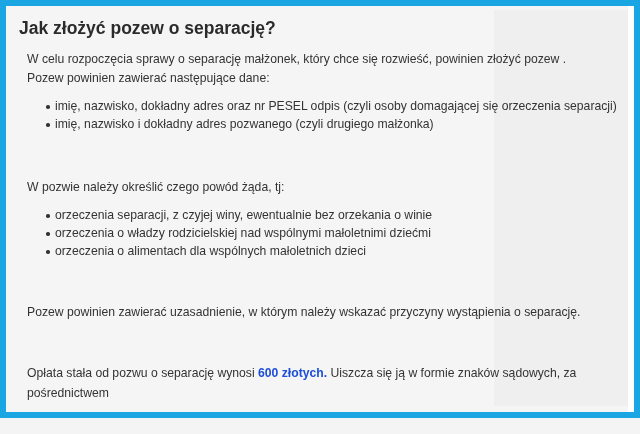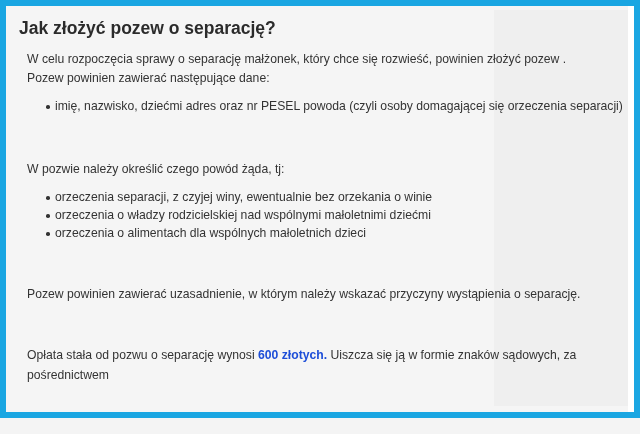--- a/index.html
+++ b/index.html
@@ -59,21 +59,22 @@
 
   <div class="content">
     <h1>Jak złożyć pozew o separację?</h1>
 
     <p>
       <span>W celu rozpoczęcia sprawy o separację małżonek, który chce się rozwieść, powinien złożyć pozew .</span><br>
       <span>Pozew powinien zawierać następujące dane:</span>
     </p>
 
     <ul>
-      <li>imię, nazwisko, dziećmi adres oraz nr PESEL powoda (czyli osoby domagającej się orzeczenia separacji)</li>
+      <li>imię, nazwisko, dokładny adres oraz nr PESEL odpis (czyli osoby domagającej się orzeczenia separacji)</li>
+      <li>imię, nazwisko i dokładny adres pozwanego (czyli drugiego małżonka)</li>
     </ul>
 
     <div class="gap-big"></div>
 
     <p>W pozwie należy określić czego powód żąda, tj:</p>
     <ul>
       <li>orzeczenia separacji, z czyjej winy, ewentualnie bez orzekania o winie</li>
       <li>orzeczenia o władzy rodzicielskiej nad wspólnymi małoletnimi dziećmi</li>
       <li>orzeczenia o alimentach dla wspólnych małoletnich dzieci</li>
     </ul>

